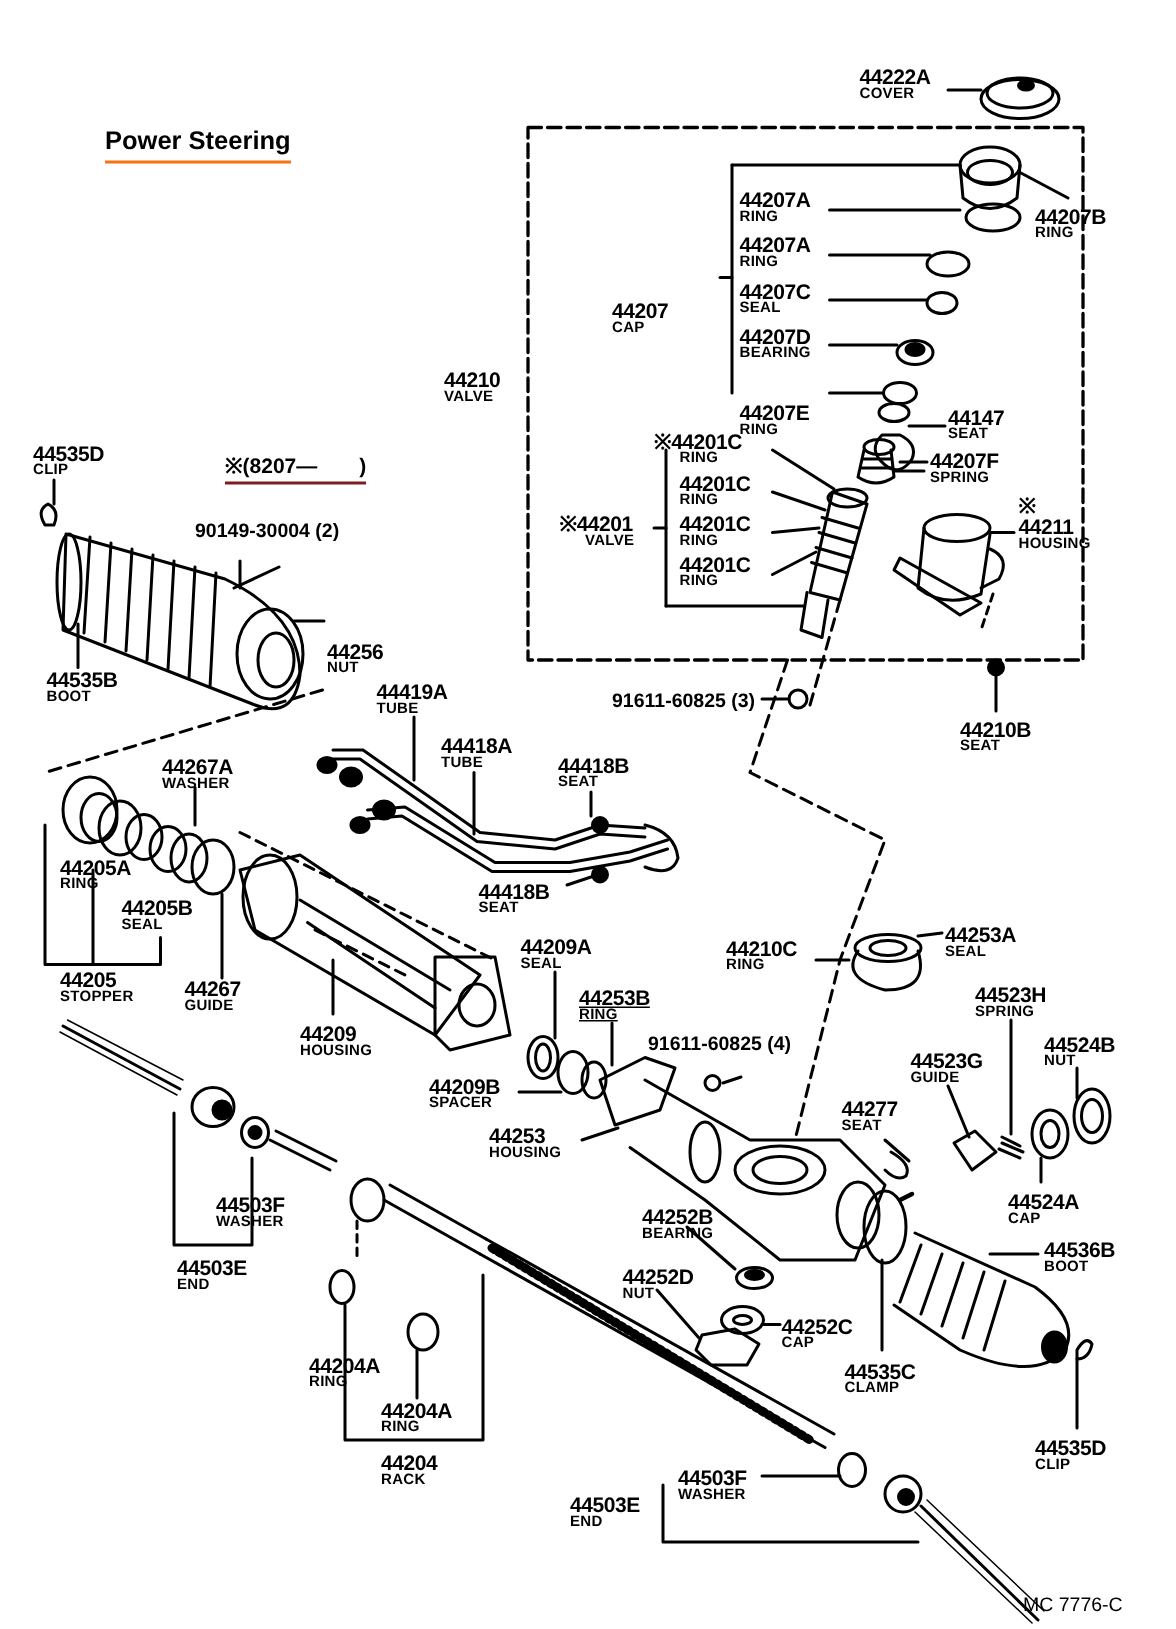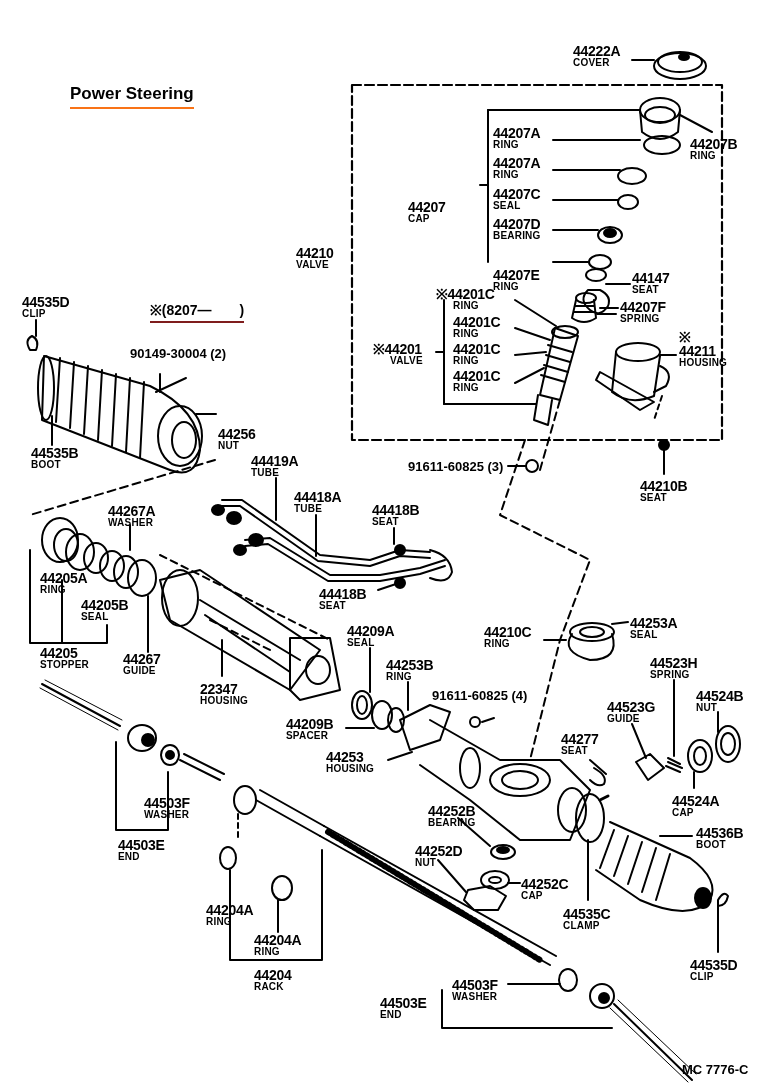--- a/index.html
+++ b/index.html
@@ -7,21 +7,21 @@
          font-family:"Liberation Sans", sans-serif; color:#000; }
   svg.art { position:absolute; left:0; top:0; }
   .lbl { position:absolute; line-height:1; white-space:nowrap; }
   .lbl .num { display:block; font-weight:bold; font-size:14px; letter-spacing:-0.3px; }
   .lbl .nm  { display:block; font-weight:bold; font-size:10px; letter-spacing:0.2px; margin-top:0px; }
   .title { position:absolute; left:70px; top:84px; font-weight:bold; font-size:17px;
            border-bottom:2px solid #f97316; padding-bottom:3px; }
   .note { position:absolute; left:150px; top:300px; font-weight:bold; font-size:14px;
           border-bottom:2px solid #7f1d1d; padding-bottom:1px; }
   .pn { position:absolute; font-weight:bold; font-size:13px; white-space:nowrap; }
-  .code { position:absolute; left:682px; top:1062px; font-weight:bold; font-size:13px;text-align:center; }
+  .code { position:absolute; left:682px; top:1062px; font-weight:normal; font-size:13px;text-align:center; }
 </style>
 </head>
 <body>
 
 <svg class="art" width="784" height="1086" viewBox="0 0 784 1086" fill="none" stroke="#000" stroke-width="2" stroke-linecap="round" stroke-linejoin="round">
 
   <path d="M352 85 L722 85 L722 440 L352 440 Z" stroke-dasharray="9 4" stroke-width="2.2"></path>
 
   <g>
     <ellipse cx="680" cy="66" rx="26" ry="13"></ellipse>
@@ -372,28 +372,28 @@
   </div>
 <div class="lbl" style="left:40px;top:646px;">
     <span class="num">44205</span>
     <span class="nm">STOPPER</span>
   </div>
 <div class="lbl" style="left:123px;top:652px;">
     <span class="num">44267</span>
     <span class="nm">GUIDE</span>
   </div>
 <div class="lbl" style="left:200px;top:682px;">
-    <span class="num">22347</span>
+    <span class="num">44209</span>
     <span class="nm">HOUSING</span>
   </div>
 <div class="lbl" style="left:347px;top:624px;">
     <span class="num">44209A</span>
     <span class="nm">SEAL</span>
   </div>
-<div class="lbl" style="left:386px;top:658px;">
+<div class="lbl" style="left:386px;top:658px;text-decoration:underline;">
     <span class="num">44253B</span>
     <span class="nm">RING</span>
   </div>
 <div class="lbl" style="left:286px;top:717px;">
     <span class="num">44209B</span>
     <span class="nm">SPACER</span>
   </div>
 <div class="lbl" style="left:326px;top:750px;">
     <span class="num">44253</span>
     <span class="nm">HOUSING</span>

